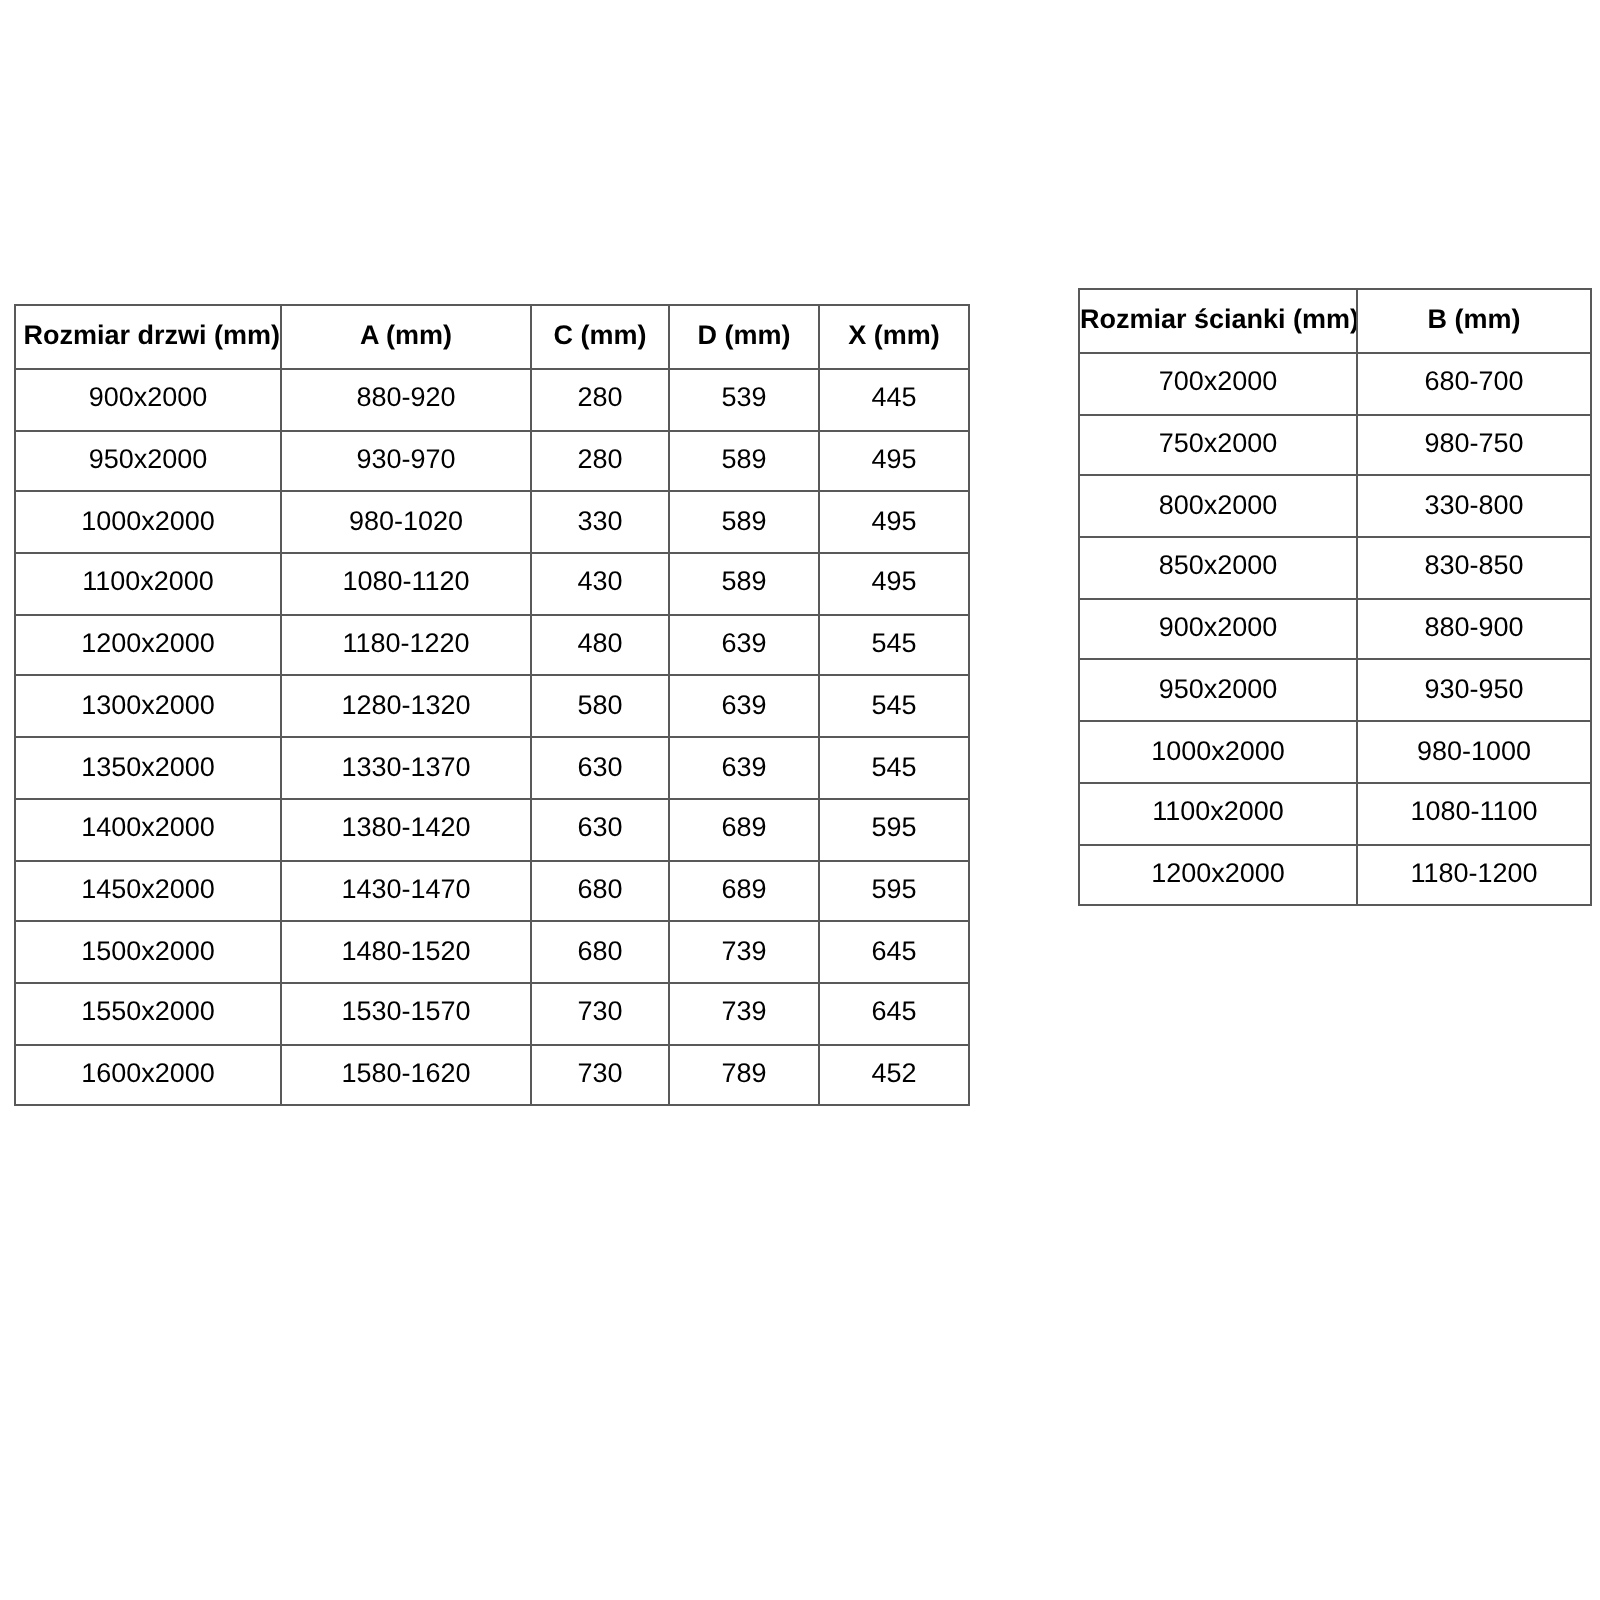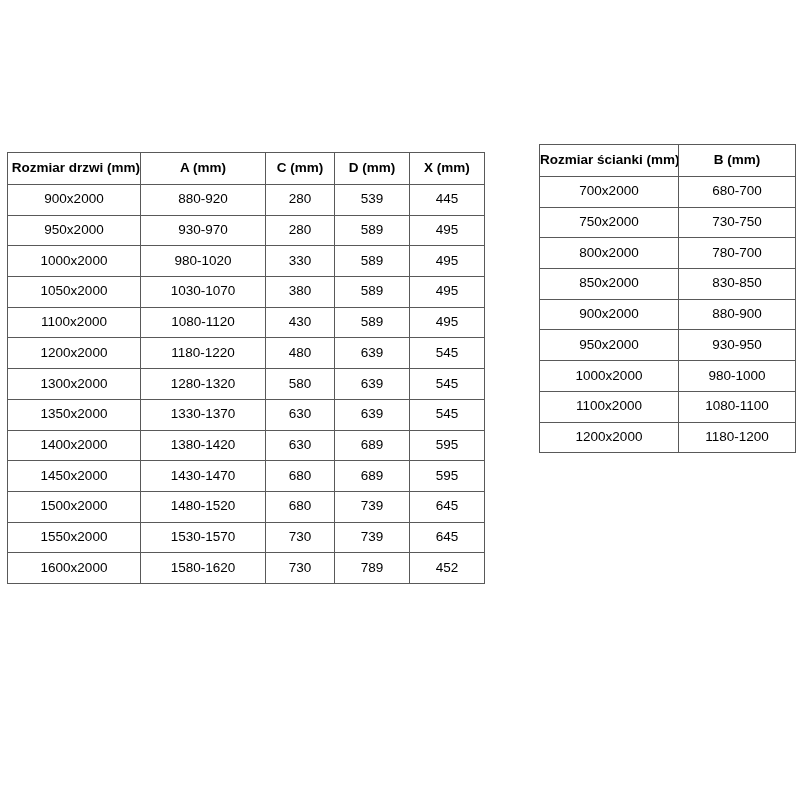--- a/index.html
+++ b/index.html
@@ -88,27 +88,20 @@
         <td>495</td>
       </tr>
       <tr>
         <td>1000x2000</td>
         <td>980-1020</td>
         <td>330</td>
         <td>589</td>
         <td>495</td>
       </tr>
       <tr>
-        <td>1050x2000</td>
-        <td>1030-1070</td>
-        <td>380</td>
-        <td>589</td>
-        <td>495</td>
-      </tr>
-      <tr>
         <td>1100x2000</td>
         <td>1080-1120</td>
         <td>430</td>
         <td>589</td>
         <td>495</td>
       </tr>
       <tr>
         <td>1200x2000</td>
         <td>1180-1220</td>
         <td>480</td>
@@ -174,25 +167,25 @@
         <th>B (mm)</th>
       </tr>
     </thead>
     <tbody>
       <tr>
         <td>700x2000</td>
         <td>680-700</td>
       </tr>
       <tr>
         <td>750x2000</td>
-        <td>730-750</td>
+        <td>980-750</td>
       </tr>
       <tr>
         <td>800x2000</td>
-        <td>780-700</td>
+        <td>330-800</td>
       </tr>
       <tr>
         <td>850x2000</td>
         <td>830-850</td>
       </tr>
       <tr>
         <td>900x2000</td>
         <td>880-900</td>
       </tr>
       <tr>

